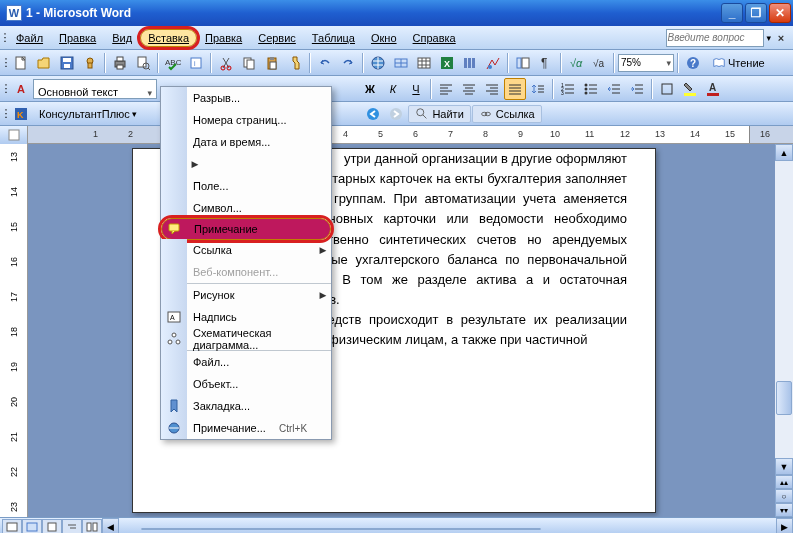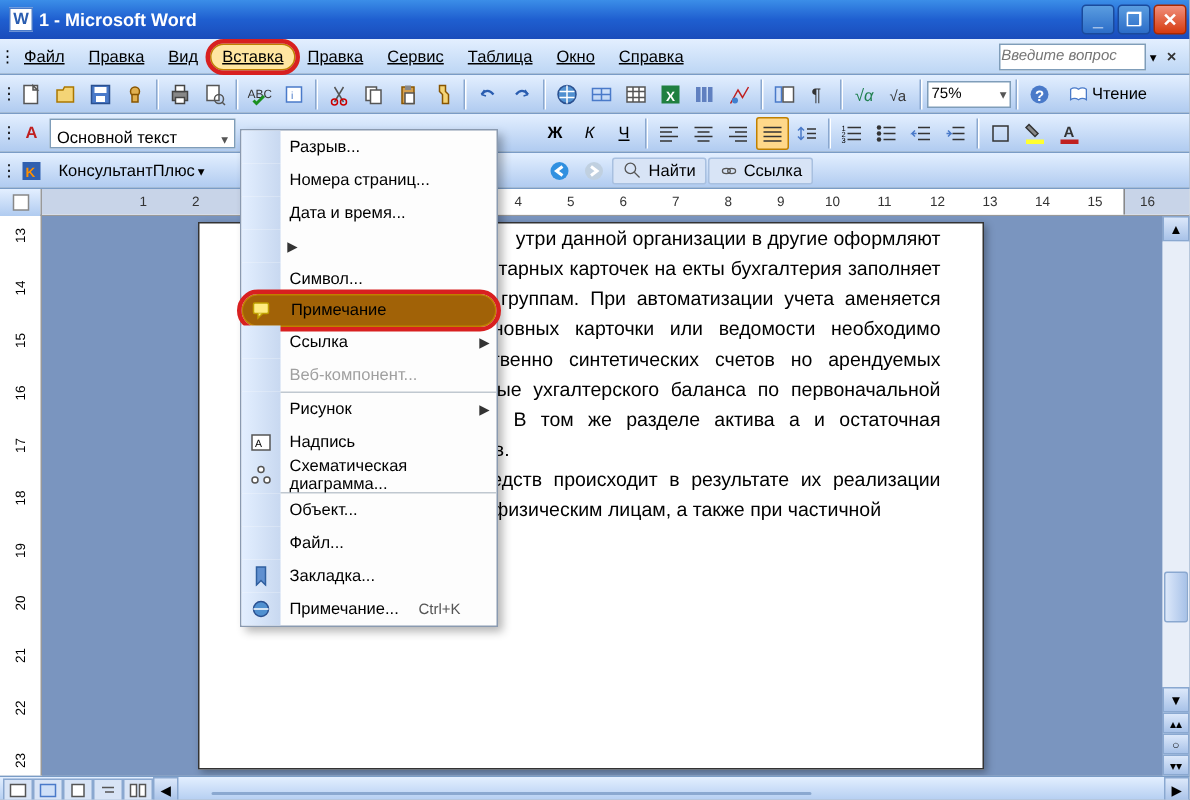--- a/index.html
+++ b/index.html
@@ -75,21 +75,21 @@
 .dropdown { position: absolute; top: 42px; left: 160px; width: 172px; background: #fdfdfd; border: 1px solid #8a9ab0; box-shadow: 3px 3px 6px rgba(0,0,0,0.3); z-index: 100; margin-top: 44px; }
 .dd-item { height: 22px; display: flex; align-items: center; position: relative; cursor: pointer; font-size: 11px; }
 .dd-item .icon-slot { width: 26px; display: flex; align-items: center; justify-content: center; background: linear-gradient(to right, #e3efff, #c8d8f0); height: 100%; }
 .dd-item .label { flex: 1; padding-left: 6px; }
 .dd-item .arrow { width: 16px; text-align: center; font-size: 9px; color: #333; }
 .dd-item .shortcut { width: 52px; font-size: 10px; color: #555; }
 .dd-item.disabled .label { color: #a0a0a0; }
 .dd-sep { height: 1px; display: flex; }
 .dd-sep .icon-slot { width: 26px; background: linear-gradient(to right, #e3efff, #c8d8f0); }
 .dd-sep .line { flex: 1; border-top: 1px solid #c0c8d0; }
-.dd-item.hover { background: #a16207; border: 1px solid #c08000; height: 22px; margin: -1px 0; }
+.dd-item.hover { background: #be185d; border: 1px solid #c08000; height: 22px; margin: -1px 0; }
 .dd-item.hover .icon-slot { background: transparent; }
 .dd-item.circled { outline: 3px solid #d82020; border-radius: 14px; }
 
 .sml-ico { width: 14px; height: 14px; }
 </style>
 </head>
 <body>
 
 <div class="titlebar">
   <div class="titlebar-left">
@@ -570,20 +570,24 @@
   <div class="dd-item">
       <div class="icon-slot"></div>
       <div class="label">Дата и время...</div>
     </div>
   <div class="dd-item">
       <div class="icon-slot"></div>
       <div class="arrow">▶</div>
     </div>
   <div class="dd-item">
       <div class="icon-slot"></div>
+      <div class="label">Поле...</div>
+    </div>
+  <div class="dd-item">
+      <div class="icon-slot"></div>
       <div class="label">Символ...</div>
     </div>
   <div class="dd-item hover circled">
     <div class="icon-slot">
         <svg class="sml-ico" viewBox="0 0 14 14">
           <rect x="1" y="2" width="10" height="7" rx="1" fill="#ffec80" stroke="#c0a000"></rect>
           <path d="M4 9 L4 12 L7 9" fill="#ffec80" stroke="#c0a000"></path>
         </svg>
       </div>
     <div class="label">Примечание</div>
@@ -624,25 +628,25 @@
         </svg>
       </div>
       <div class="label">Схематическая диаграмма...</div>
     </div>
   <div class="dd-sep">
       <div class="icon-slot"></div>
       <div class="line"></div>
     </div>
   <div class="dd-item">
       <div class="icon-slot"></div>
+      <div class="label">Файл...</div>
+    </div>
+  <div class="dd-item">
+      <div class="icon-slot"></div>
       <div class="label">Объект...</div>
-    </div>
-  <div class="dd-item">
-      <div class="icon-slot"></div>
-      <div class="label">Файл...</div>
     </div>
   <div class="dd-item">
       <div class="icon-slot">
         <svg class="sml-ico" viewBox="0 0 14 14">
           <path d="M4 1 L10 1 L10 13 L7 10 L4 13 Z" fill="#6090d0" stroke="#3060a0"></path>
         </svg>
       </div>
       <div class="label">Закладка...</div>
     </div>
   <div class="dd-item">

